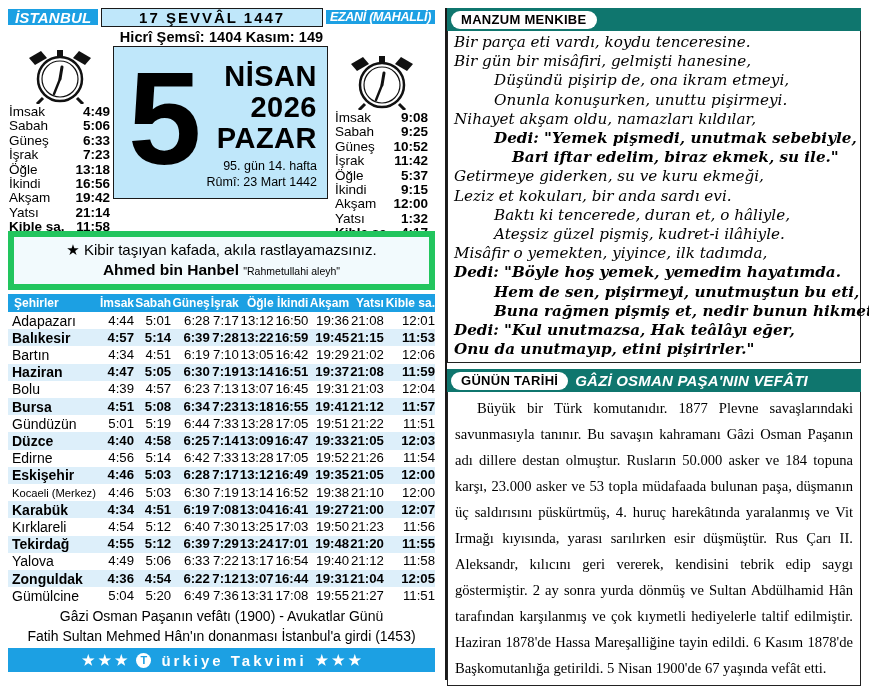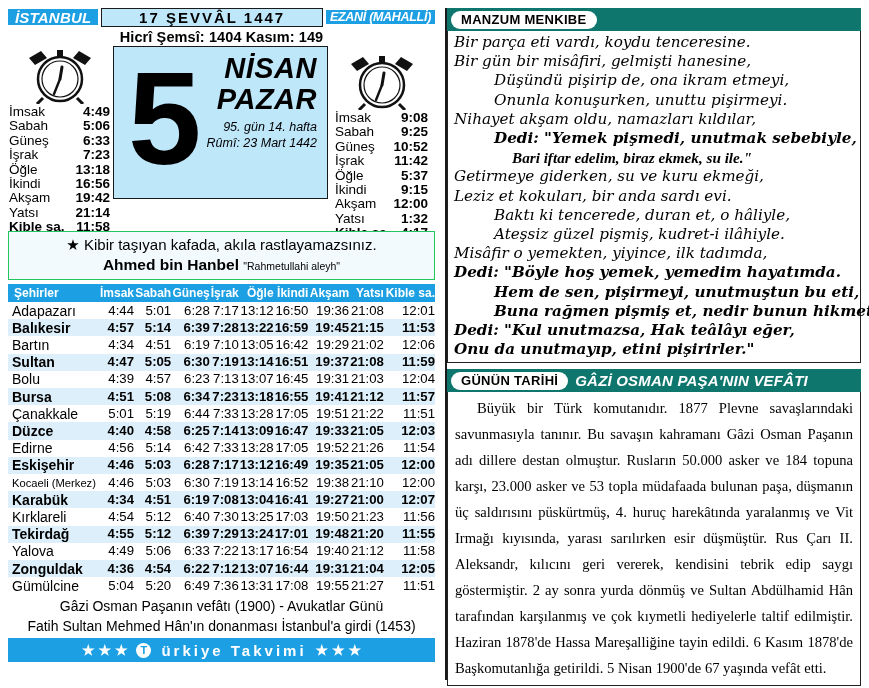--- a/index.html
+++ b/index.html
@@ -53,31 +53,31 @@
 
   .date-box {
     flex:1; border:1px solid #1a1a1a; background:#bfe7fa;
     margin:0 2px; position:relative; height:153px; display:flex;
   }
   .bigday {
     font-size:132px; font-weight:bold; line-height:108px; color:#000;
     padding-left:14px; padding-top:18px; letter-spacing:-4px;
     font-family:"Liberation Sans", sans-serif;
   }
-  .date-right { flex:1; text-align:right; padding-right:10px; padding-top:6px;font-style:italic; }
+  .date-right { flex:1; text-align:right; padding-right:10px; padding-top:14px; }
   .dmonth { font-size:29px; font-weight:bold; line-height:31px; letter-spacing:.5px; }
   .dyear  { font-size:29px; font-weight:bold; line-height:31px; letter-spacing:.5px; }
   .dday   { font-size:29px; font-weight:bold; line-height:31px; letter-spacing:.5px; }
   .dgun   { font-size:12.5px; margin-top:5px; line-height:14px; }
   .drumi  { font-size:12.5px; line-height:15px; margin-top:2px; }
   .undernote { text-align:center; font-size:14px; line-height:15.5px; margin-top:1px; color:#000; }
 
   
   .quote-box {
-    margin-top:5px; border:1px solid #22c55e; background:#f2fafd;
+    margin-top:5px; border:6px solid #22c55e; background:#f2fafd;
     padding:4px 8px 5px 8px; text-align:center; position:relative;
   }
   .q1 { font-size:15px; color:#000; }
   .q2 { font-size:15.5px; font-weight:bold; margin-top:2px; }
   .q2 .rah { font-size:10.5px; font-weight:normal; }
 
   
   table.cities { width:100%; border-collapse:collapse; margin-top:4px; }
   table.cities th {
     background:#1ca0e3; color:#fff; font-size:12px; font-weight:bold;
@@ -121,21 +121,21 @@
     line-height:16px;
   }
   .sec-title { font-weight:bold; font-size:15px; letter-spacing:.2px; font-style:italic; }
 
   .poem {
     border:1px solid #222; border-top:none; padding:2px 6px 3px 6px;
     font-family:"DejaVu Serif", serif; font-style:italic;
     font-size:15.2px; line-height:19.2px; color:#000;
   }
   .poem div { white-space:nowrap; }
-  .poem .ind { padding-left:58px;font-family:Liberation Serif, serif; }
+  .poem .ind { padding-left:58px; }
   .poem .ind2 { padding-left:40px; }
   .poem .bd { font-weight:bold; }
 
   .history {
     border:1px solid #222; border-top:none; padding:3px 7px 4px 7px;
     font-family:"Liberation Serif", serif; font-size:14.6px; line-height:26px;
     text-align:justify; color:#000;
   }
   .history p { margin:0; text-indent:22px; }
 
@@ -223,20 +223,21 @@
               <span class="nm">Kible sa.</span>
               <span class="vl">11:58</span>
             </div>
         </div>
       </div>
 
       <div class="date-box">
         <div class="bigday">5</div>
         <div class="date-right">
           <div class="dmonth">NİSAN</div>
+          <div class="dyear">2026</div>
           <div class="dday">PAZAR</div>
           <div class="dgun">95. gün  14. hafta</div>
           <div class="drumi">Rûmî: 23 Mart 1442</div>
         </div>
       </div>
 
       <div class="times-col right">
         <div class="clock-wrap">
           <svg width="78" height="56" viewBox="0 0 78 56">
             <path d="M8 10 L20 3 L26 10 L14 17 Z" fill="#111"></path>
@@ -348,21 +349,21 @@
             <td>4:51</td>
             <td>6:19</td>
             <td>7:10</td>
             <td>13:05</td>
             <td>16:42</td>
             <td>19:29</td>
             <td>21:02</td>
             <td>12:06</td>
           </tr>
           <tr class="alt">
-            <td class="first">Sultan</td>
+            <td class="first">Haziran</td>
             <td>4:47</td>
             <td>5:05</td>
             <td>6:30</td>
             <td>7:19</td>
             <td>13:14</td>
             <td>16:51</td>
             <td>19:37</td>
             <td>21:08</td>
             <td>11:59</td>
           </tr>
@@ -384,21 +385,21 @@
             <td>5:08</td>
             <td>6:34</td>
             <td>7:23</td>
             <td>13:18</td>
             <td>16:55</td>
             <td>19:41</td>
             <td>21:12</td>
             <td>11:57</td>
           </tr>
           <tr>
-            <td class="first">Çanakkale</td>
+            <td class="first">Gündüzün</td>
             <td>5:01</td>
             <td>5:19</td>
             <td>6:44</td>
             <td>7:33</td>
             <td>13:28</td>
             <td>17:05</td>
             <td>19:51</td>
             <td>21:22</td>
             <td>11:51</td>
           </tr>

